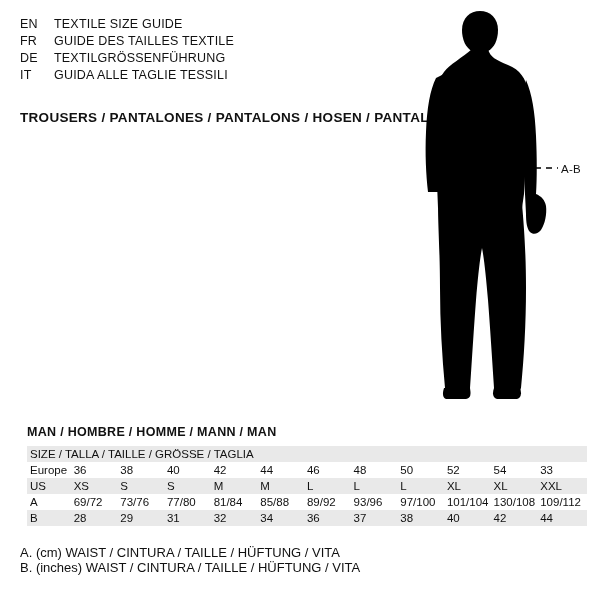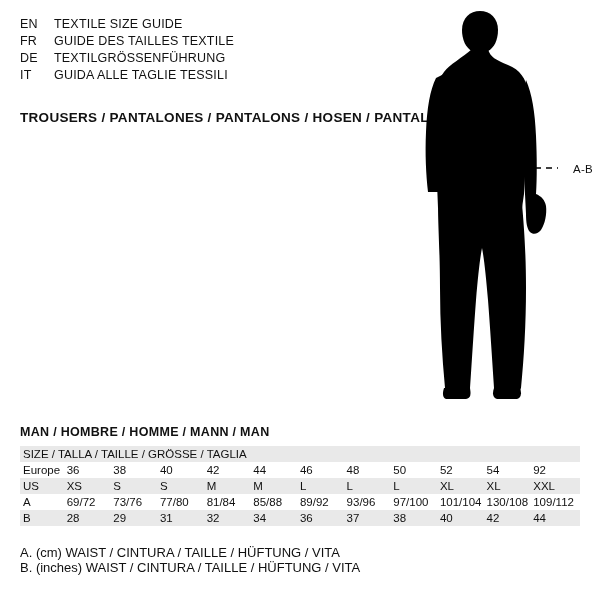--- a/index.html
+++ b/index.html
@@ -66,31 +66,31 @@
     left: 400px;
     top: 8px;
     width: 200px;
     height: 400px;
   }
   .figure-svg {
     display: block;
   }
   .ab-label {
     position: absolute;
-    left: 173px;
+    left: 161px;
     top: 155px;
     font-size: 11.5px;
     color: #111;
     letter-spacing: 0.3px;
   }
 
   
   .table-section {
     position: absolute;
-    left: 20px;
+    left: 27px;
     top: 425px;
     width: 560px;
   }
   .table-heading {
     font-size: 12.5px;
     font-weight: bold;
     letter-spacing: 0.3px;
     color: #111;
     margin-bottom: 7px;
     white-space: nowrap;
@@ -202,21 +202,21 @@
           <td class="val">36</td>
           <td class="val">38</td>
           <td class="val">40</td>
           <td class="val">42</td>
           <td class="val">44</td>
           <td class="val">46</td>
           <td class="val">48</td>
           <td class="val">50</td>
           <td class="val">52</td>
           <td class="val">54</td>
-          <td class="val">92</td>
+          <td class="val">33</td>
         </tr>
         <tr class="shaded">
           <td class="label-col">US</td>
           <td class="val">XS</td>
           <td class="val">S</td>
           <td class="val">S</td>
           <td class="val">M</td>
           <td class="val">M</td>
           <td class="val">L</td>
           <td class="val">L</td>

